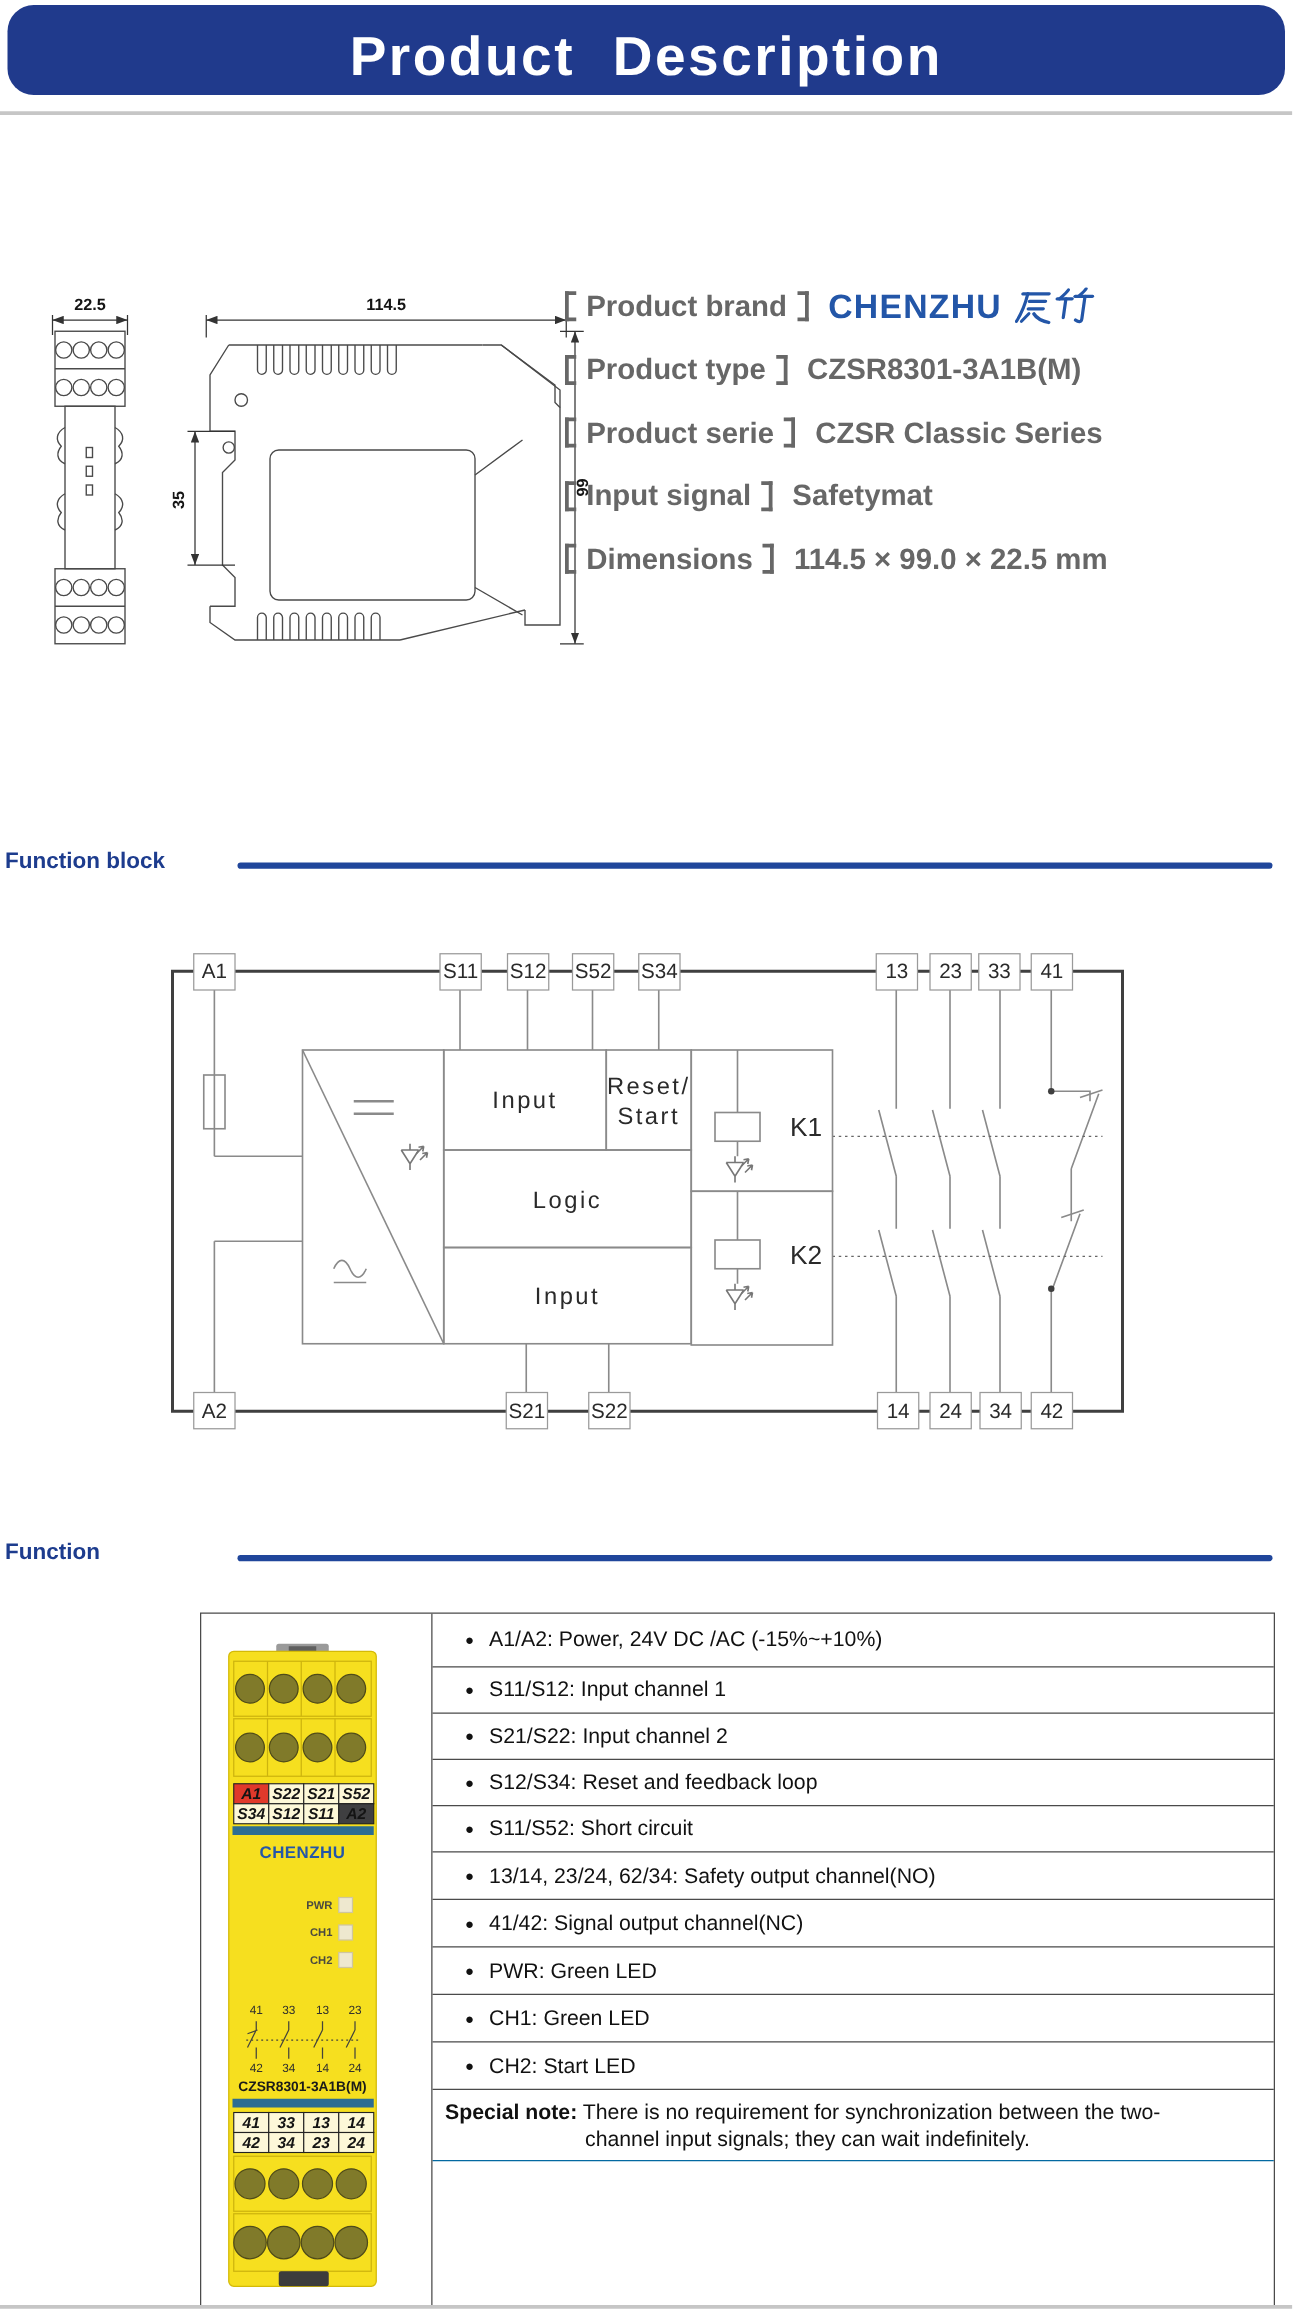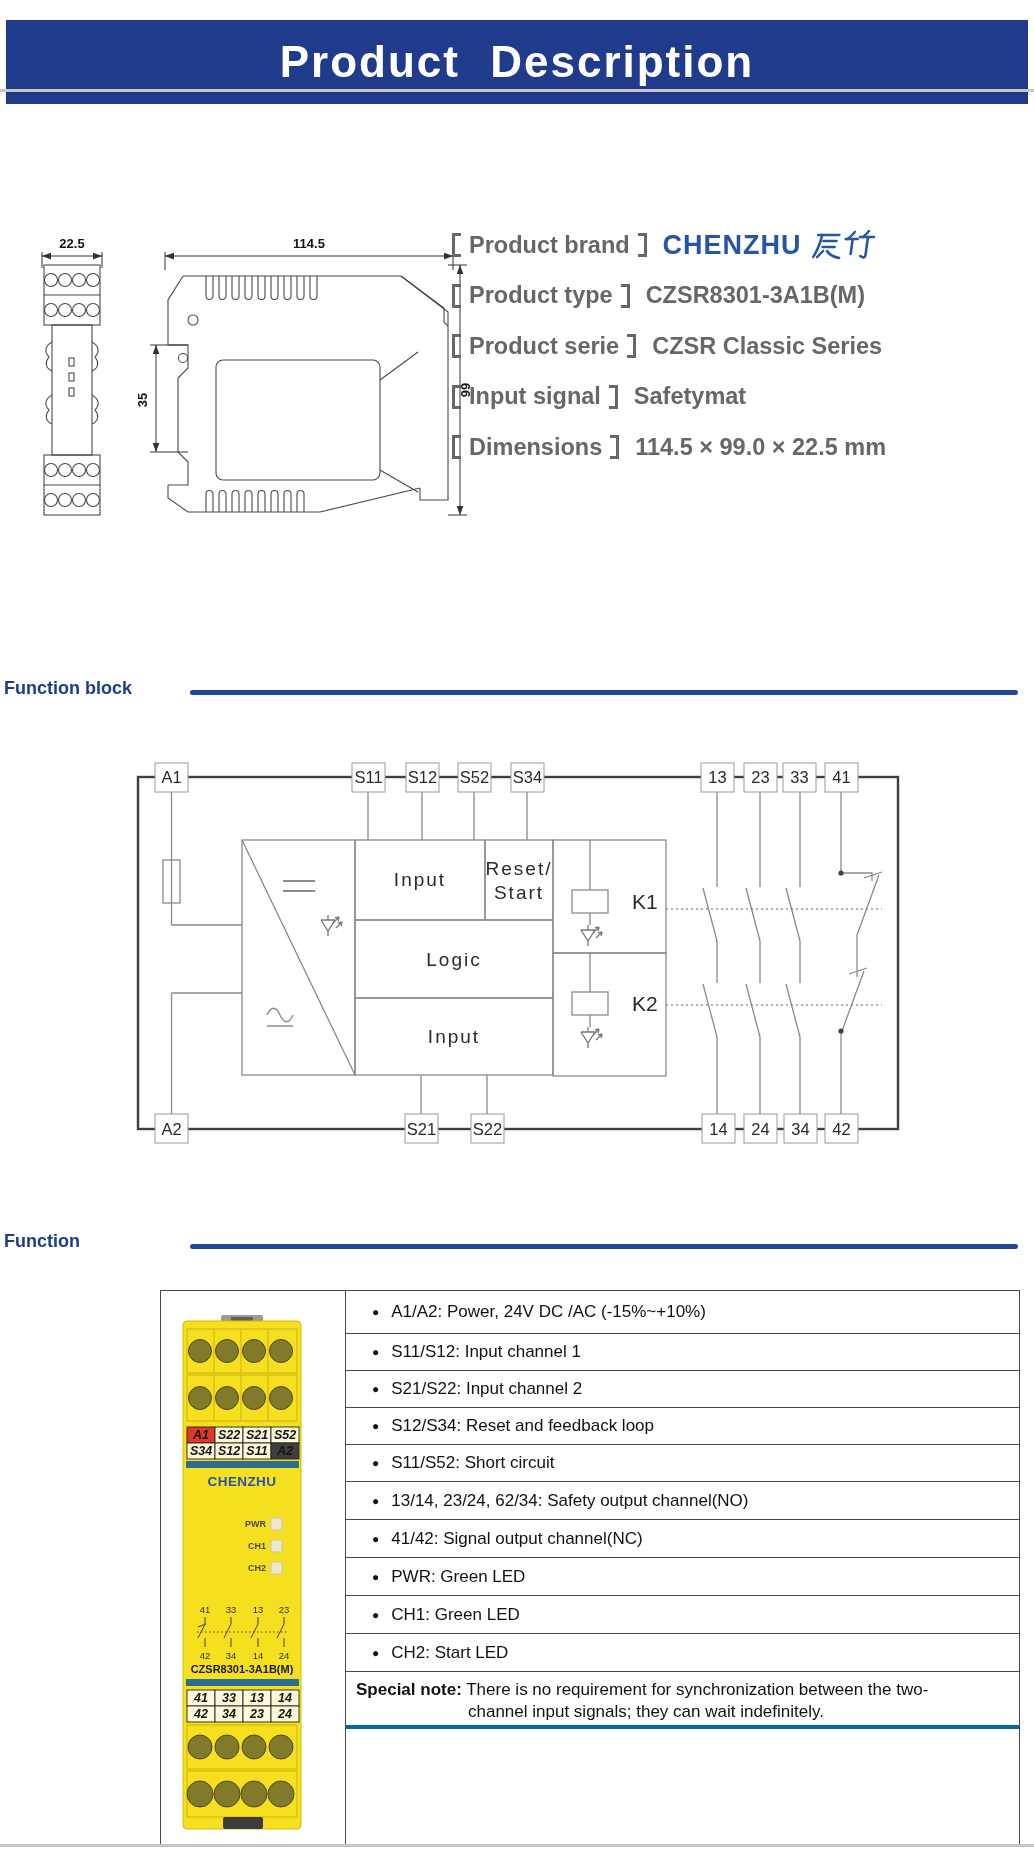--- a/index.html
+++ b/index.html
@@ -1,19 +1,19 @@
 <!DOCTYPE html>
 <html><head>
 <meta charset="utf-8">
 <style>
   html,body{margin:0;padding:0;background:#fff;}
   #page{position:relative;width:1034px;height:1857px;background:#fff;overflow:hidden;
         font-family:"Liberation Sans","DejaVu Sans",sans-serif;}
   
-  .banner{position:absolute;left:6px;right:6px;top:20px;height:84px;background:#203a8c;}
+  .banner{position:absolute;left:6px;right:6px;top:4px;height:72px;background:#203a8c;border-radius:21px;}
   .banner .title{display:block;text-align:center;line-height:84px;color:#fff;font-size:44px;
         font-weight:bold;letter-spacing:2px;word-spacing:16px;}
   .sep{position:absolute;left:0;width:1034px;height:3px;background:#c6c6c6;}
   
   .info{position:absolute;left:452px;top:220px;width:578px;}
   .info .row{height:50.5px;display:flex;align-items:center;font-size:23.5px;font-weight:bold;color:#676767;}
   .brk{display:inline-block;width:9px;height:24px;border:3.5px solid #676767;box-sizing:border-box;}
   .brk.l{border-right:none;margin-right:8px;}
   .brk.r{border-left:none;margin-left:8px;}
   .info .val{margin-left:16px;}
@@ -34,21 +34,21 @@
   .dev-model{font-size:11px;font-weight:bold;fill:#1a1a1a;}
   .dev-brand{font-size:13.5px;font-weight:800;fill:#2456a8;letter-spacing:.4px;}
   
   .nptable{position:absolute;left:160px;top:1290px;width:860px;height:556px;box-sizing:border-box;
         border:1.3px solid #4a4a4a;display:grid;grid-template-columns:185px 1fr;
         grid-template-rows:43px 37px 37px 37px 37px 38px 38px 38px 38px 38px 57px 1fr;}
   .npimgcell{grid-row:1/13;grid-column:1;border-right:1px solid #4a4a4a;position:relative;}
   .trow{grid-column:2;border-bottom:1px solid #4a4a4a;display:flex;align-items:center;
         padding-left:26px;font-size:17px;color:#111;}
   .trow .bullet{font-size:12px;margin-right:12px;color:#111;}
-  .trow.special{display:block;border-bottom:4px solid #0369a1;padding:7px 70px 0 122px;
+  .trow.special{display:block;border-bottom:1px solid #0369a1;padding:7px 70px 0 122px;
         text-indent:-112px;line-height:22px;font-size:17px;}
   .trow.special .snlabel{font-weight:bold;}
   .trow.empty{border-bottom:none;}
   .devsvg{position:absolute;left:12px;top:18px;}
 </style>
 </head>
 <body>
 
 <div id="page">
 

